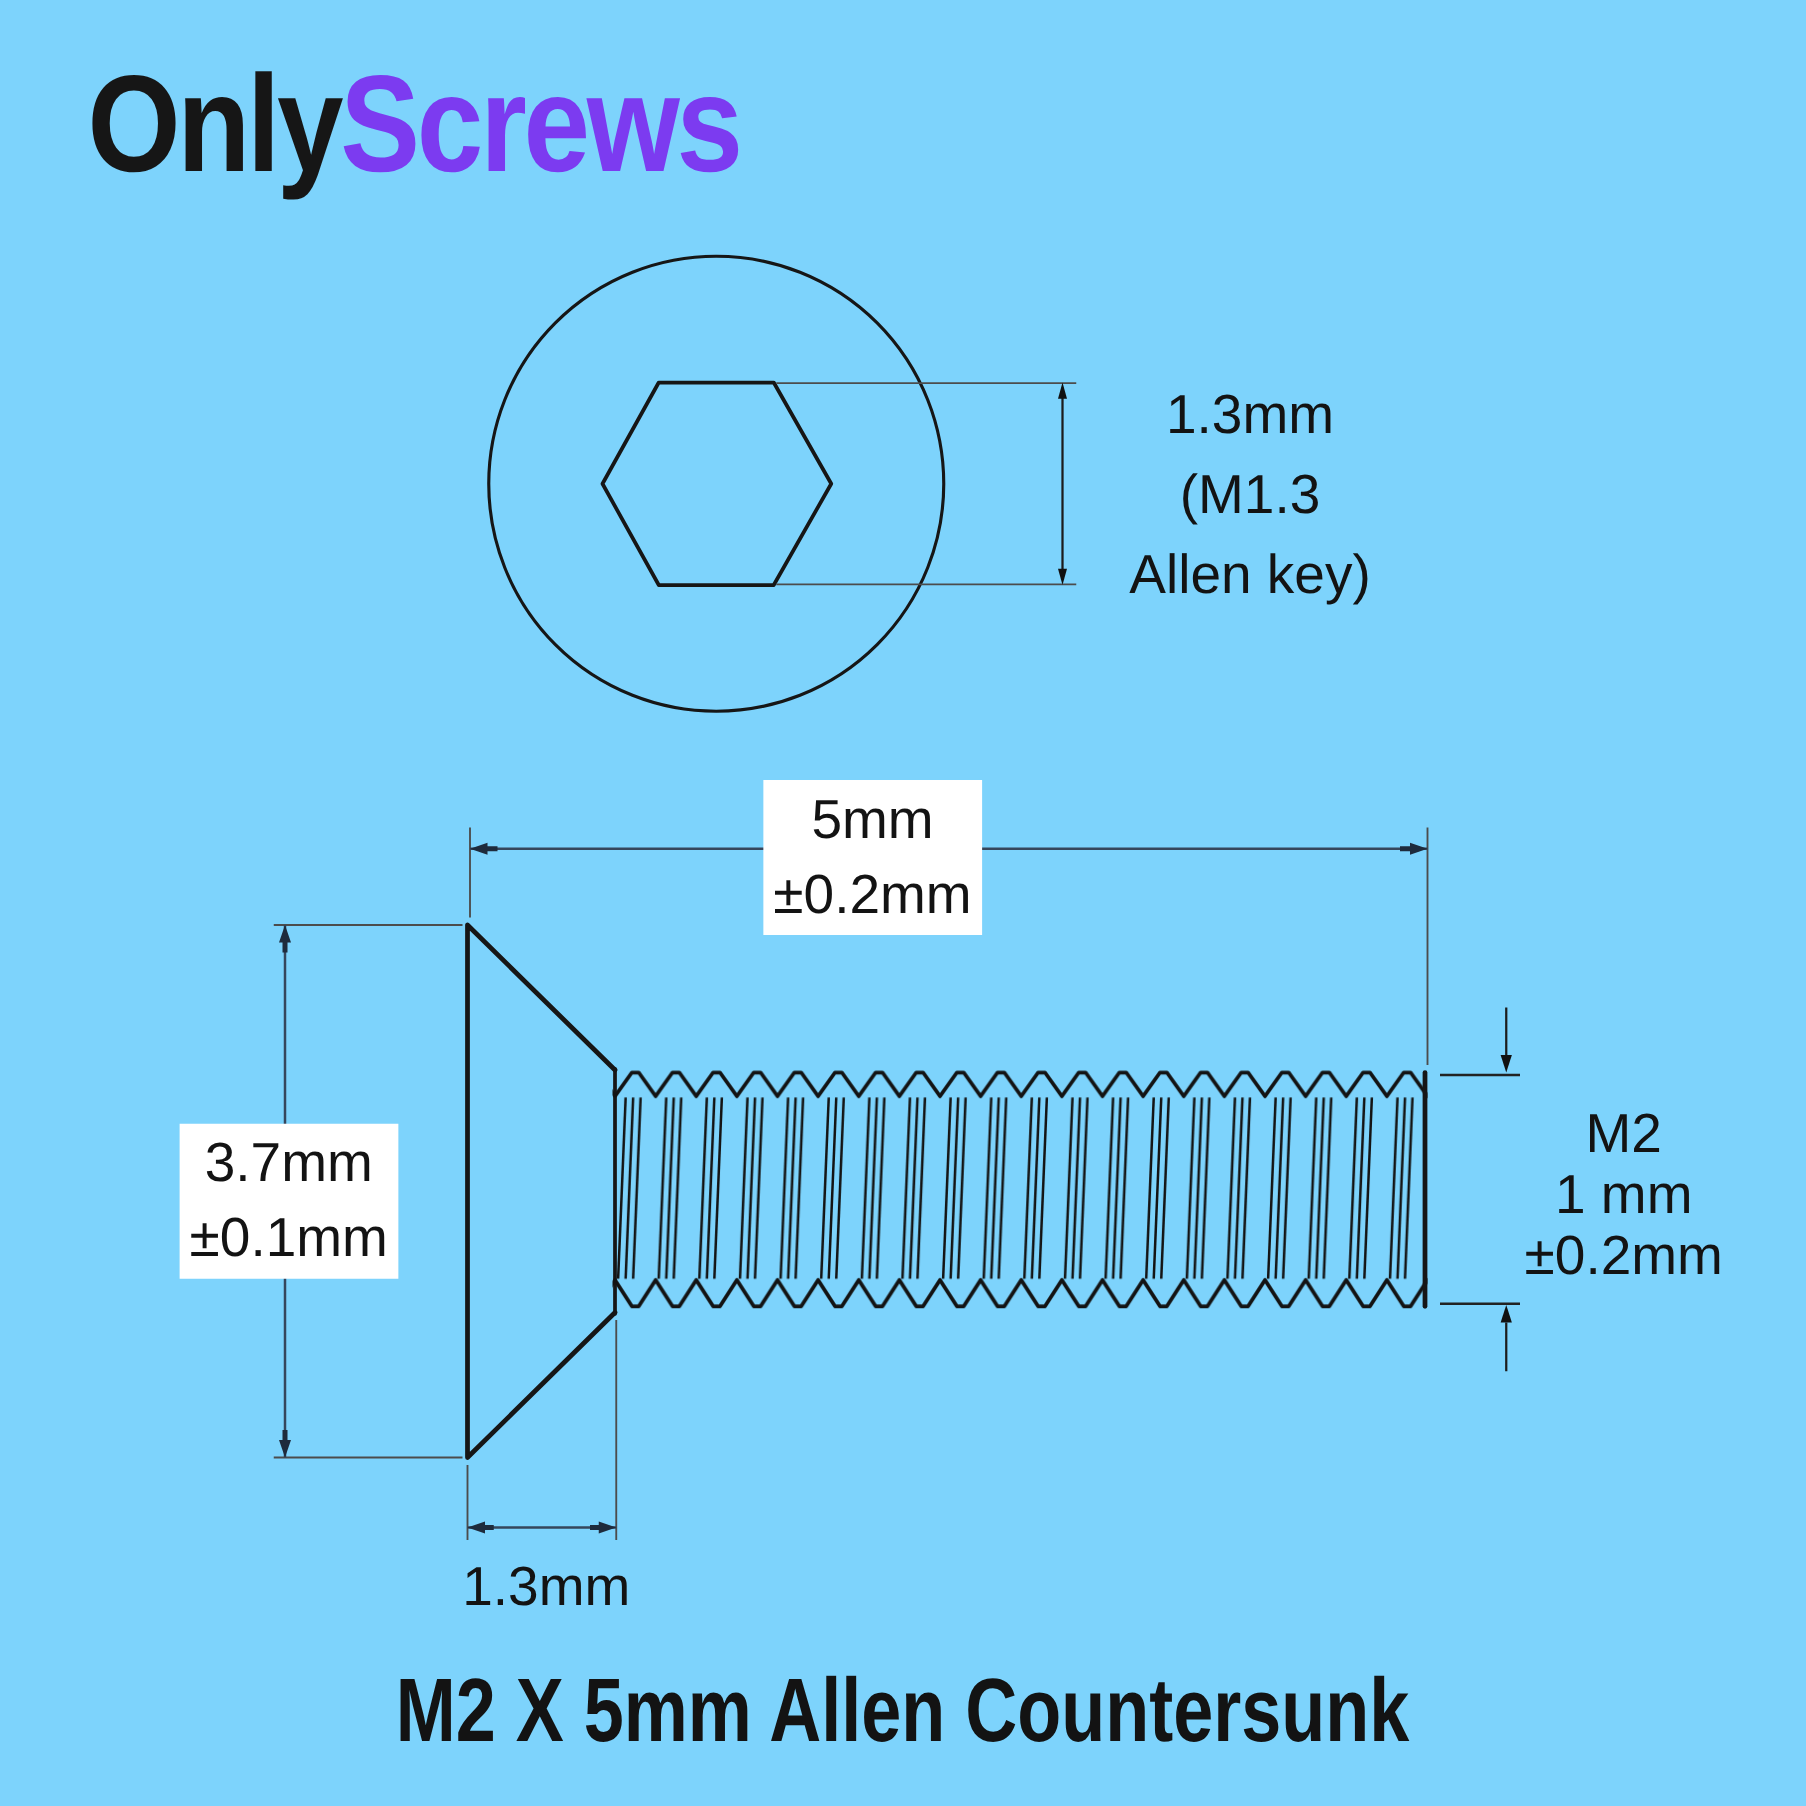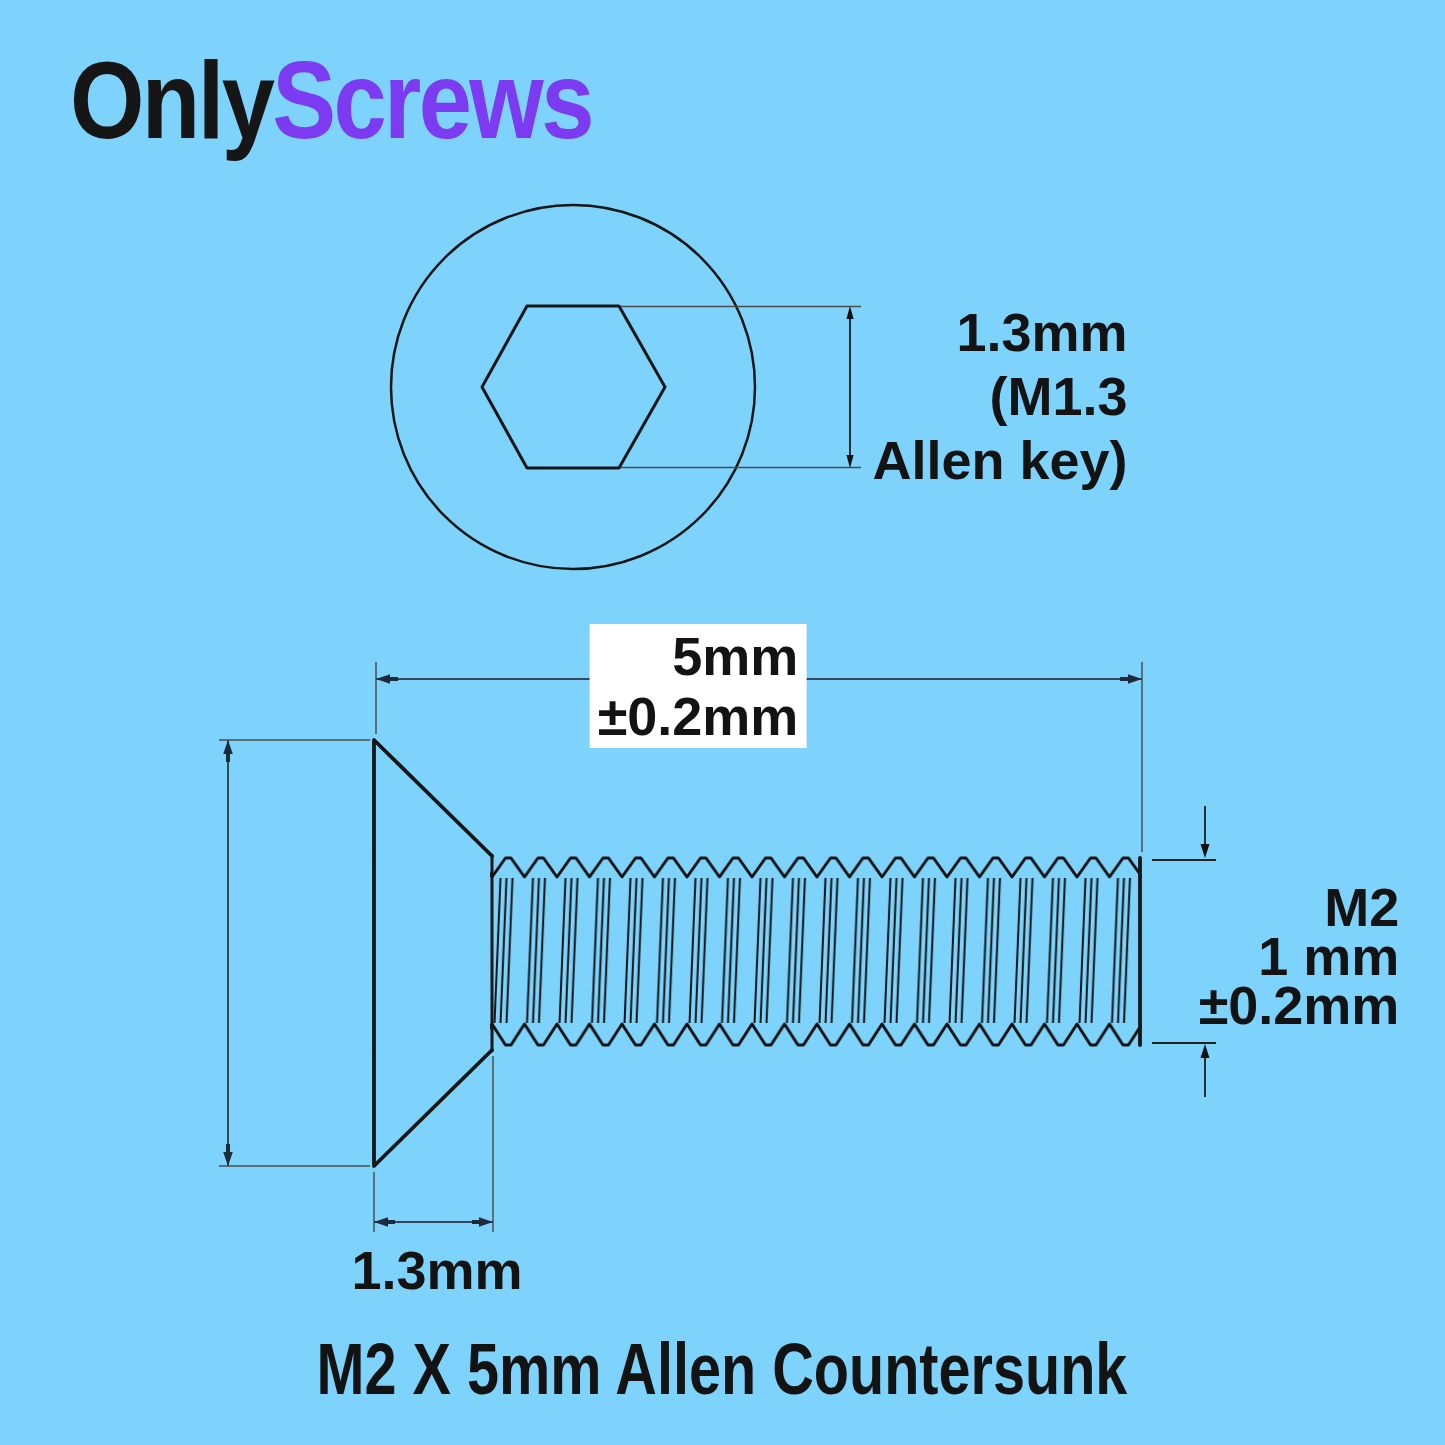--- a/index.html
+++ b/index.html
@@ -25,22 +25,22 @@
   .ext{stroke:#4c4c4c;stroke-width:1.5;fill:none;}
   .extk{stroke:#222;stroke-width:2;fill:none;}
   .dims{stroke:var(--dim,#35465C);stroke-width:2;fill:none;}
   .dimk{stroke:#1c1c1c;stroke-width:1.8;fill:none;}
   .arrs{fill:var(--dim-arrow,#1E2B3C);stroke:none;}
   .arrk{fill:#111;stroke:none;}
   .crest{stroke:#131313;stroke-width:3;fill:none;stroke-linejoin:round;stroke-linecap:round;}
   .flank{stroke:#131313;stroke-width:2;fill:none;}
   .lbl{
     position:absolute;transform:translate(-50%,-50%);
-    font-weight:700;color:#131313;font-size:54px;line-height:60px;
-    text-align:right;white-space:pre-line;
+    font-weight:400;color:#131313;font-size:44px;line-height:60px;
+    text-align:center;white-space:pre-line;
   }
   .lbl.boxed{background:#ffffff;padding:2px 8px;}
   .socket-note{left:1000px;top:396px;line-height:64px;}
   .length-lbl{left:698px;top:686px;}
   .headdia-lbl{left:231px;top:961px;}
   .thread-lbl{left:1299px;top:956px;line-height:49px;}
   .headh-lbl{left:437px;top:1270px;}
   .title{
     position:absolute;left:722px;top:1369px;
     transform:translate(-50%,-50%) scaleX(.8);
@@ -117,20 +117,22 @@
       <path class="arrs" d="M374,1222 l14,-4.8 v2.8 h7 v4 h-7 v2.8 Z"></path>
       <path class="arrs" d="M493,1222 l-14,-4.8 v2.8 h-7 v4 h7 v2.8 Z"></path>
     </g>
   </svg>
 
   <div class="lbl socket-note">1.3mm
 (M1.3
 Allen key)</div>
   <div class="lbl boxed length-lbl">5mm
 ±0.2mm</div>
+  <div class="lbl boxed headdia-lbl">3.7mm
+±0.1mm</div>
   <div class="lbl thread-lbl">M2
 1 mm
 ±0.2mm</div>
   <div class="lbl headh-lbl">1.3mm</div>
 
   <div class="title">M2 X 5mm Allen Countersunk</div>
 
 </div>
 
 </body></html>

